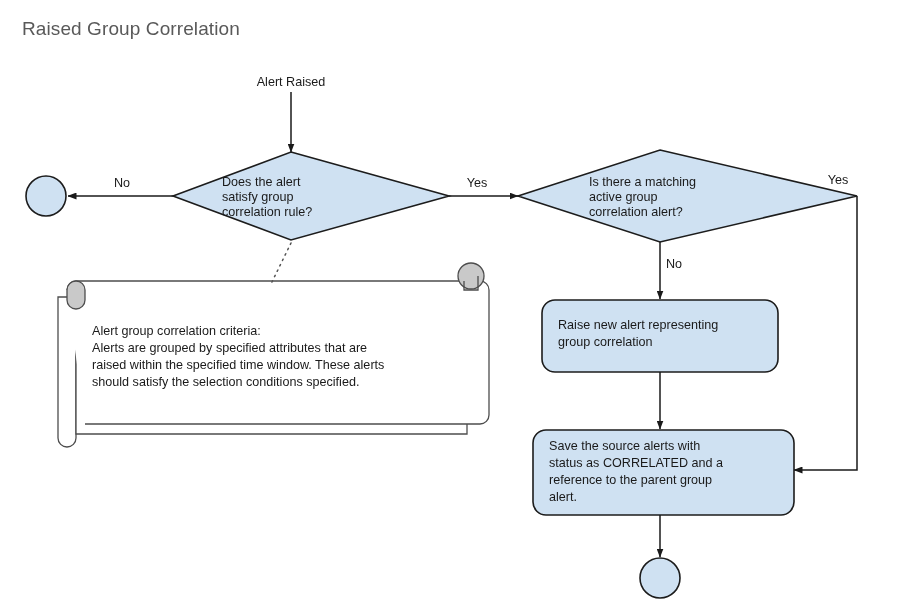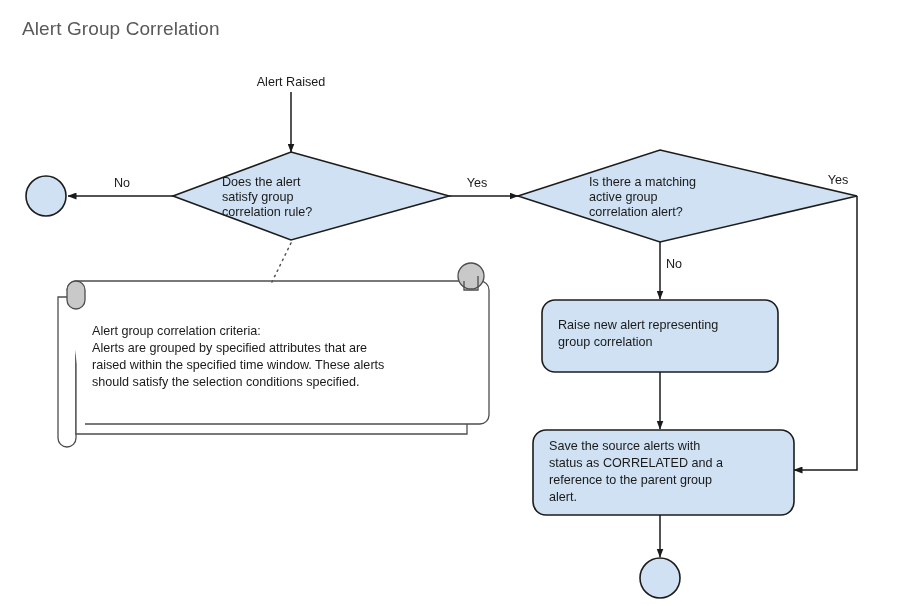--- a/index.html
+++ b/index.html
@@ -68,21 +68,21 @@
     stroke: #555555;
     stroke-width: 1.5;
     stroke-dasharray: 1.5 4.5;
     stroke-linecap: round;
     fill: none;
   }
 </style>
 </head>
 <body>
 
-<div id="diagram-title">Alert Group Correlation</div>
+<div id="diagram-title">Raised Group Correlation</div>
 
 <svg id="flow-canvas" viewBox="0 0 899 606">
 
   <defs>
     <marker id="arrowhead" markerWidth="9" markerHeight="7" refX="8.5" refY="3.5" orient="auto" markerUnits="userSpaceOnUse">
       <path d="M0,0 L9,3.5 L0,7 Z" fill="#1a1a1a"></path>
     </marker>
   </defs>
 
   <g>

